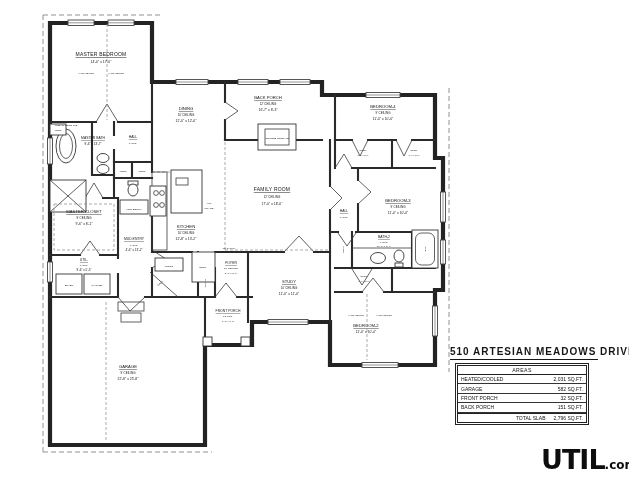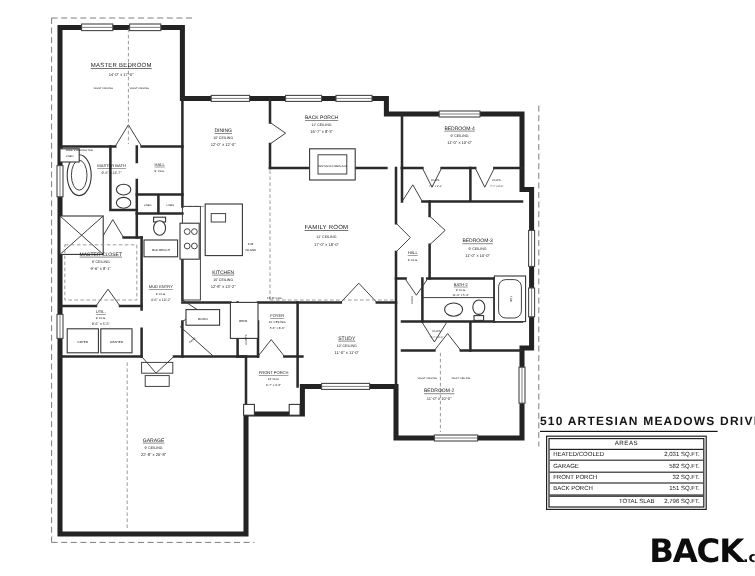--- a/index.html
+++ b/index.html
@@ -301,14 +301,14 @@
   <div class="a-row">
     <span class="a-label">BACK PORCH</span>
     <span class="a-val"><span>151</span> <span>SQ.FT.</span></span>
   </div>
   <div class="a-row total">
     <span class="a-label">TOTAL SLAB</span>
     <span class="a-val"><span>2,796</span> <span>SQ.FT.</span></span>
   </div>
 </div>
 
-<div class="logo"><span class="big">BACK</span><span class="small">.com</span></div>
+<div class="logo"><span class="big">UTIL</span><span class="small">.com</span></div>
 </div>
 
 </body></html>

